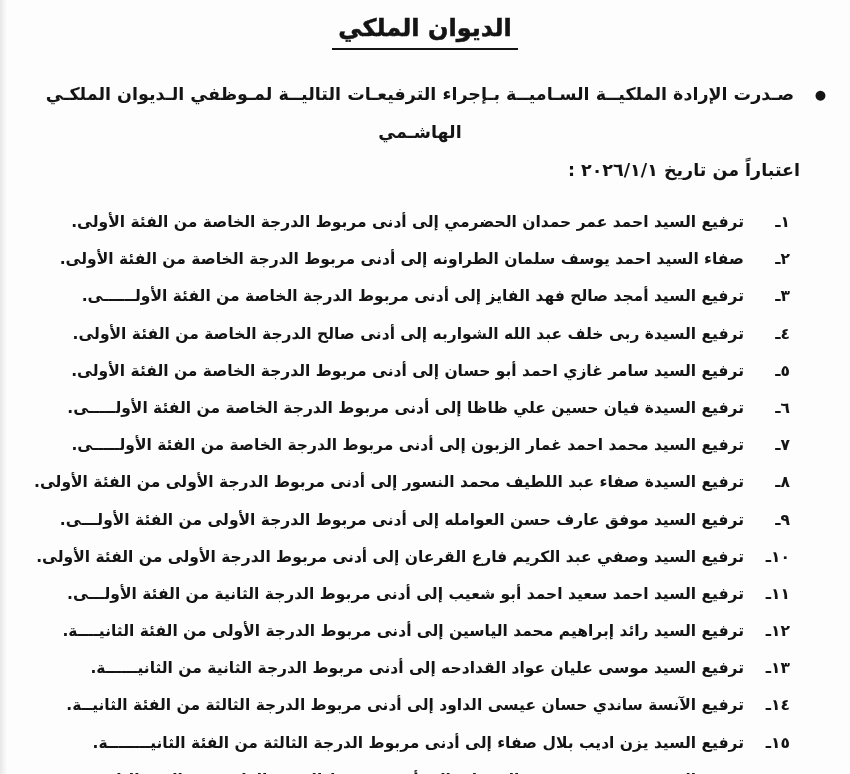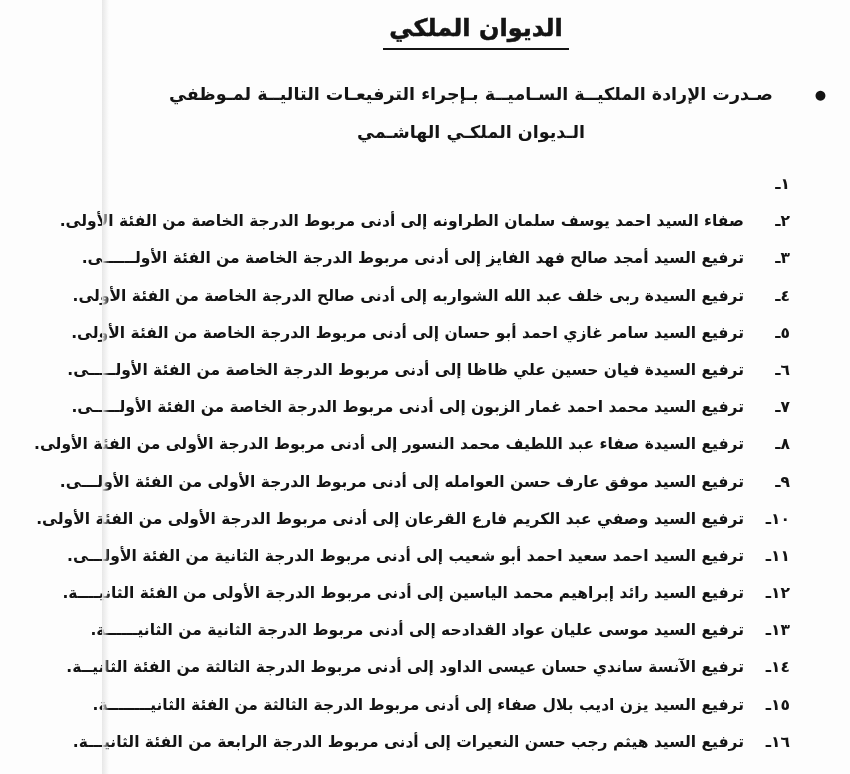--- a/index.html
+++ b/index.html
@@ -2,21 +2,21 @@
 <html lang="ar" dir="rtl"><head>
 <meta charset="utf-8">
 <style>
   html,body{margin:0;padding:0;}
   body{
     width:850px;height:774px;overflow:hidden;
     background:#fdfdfd;
     font-family:"DejaVu Sans",sans-serif;
   }
   .doc{
-    position:relative;width:748px;height:774px;
+    position:relative;width:850px;height:774px;
     color:#141414;direction:rtl;
   }
   .doc::before{
     content:"";position:absolute;left:0;top:0;bottom:0;width:7px;
     background:linear-gradient(90deg,#e7e7e7,rgba(231,231,231,0));
     pointer-events:none;
   }
   .title-wrap{text-align:center;padding-top:13px;}
   .title{
     display:inline-block;margin:0;
@@ -57,25 +57,27 @@
 
 <div class="doc">
 
   <div class="title-wrap">
     <h1 class="title">الديوان الملكي</h1>
   </div>
 
   <div class="intro">
     <span class="bullet">●</span>
     <span class="l1">صـدرت الإرادة الملكيــة السـاميــة بـإجراء الترفيعـات التاليــة لمـوظفي الـديوان الملكـي الهاشـمي</span>
+    <span class="l2">اعتباراً من تاريخ ٢٠٢٦/١/١ :</span>
   </div>
 
   <ol class="list">
     <li class="row">
       <span class="num">١ـ</span>
+      <span class="txt">ترفيع السيد احمد عمر حمدان الحضرمي إلى أدنى مربوط الدرجة الخاصة من الفئة الأولى.</span>
     </li>
 
     <li class="row">
       <span class="num">٢ـ</span>
       <span class="txt">صفاء السيد احمد يوسف سلمان الطراونه إلى أدنى مربوط الدرجة الخاصة من الفئة الأولى.</span>
     </li>
 
     <li class="row">
       <span class="num">٣ـ</span>
       <span class="txt">ترفيع السيد أمجد صالح فهد الفايز إلى أدنى مربوط الدرجة الخاصة من الفئة الأولــــــى.</span>

